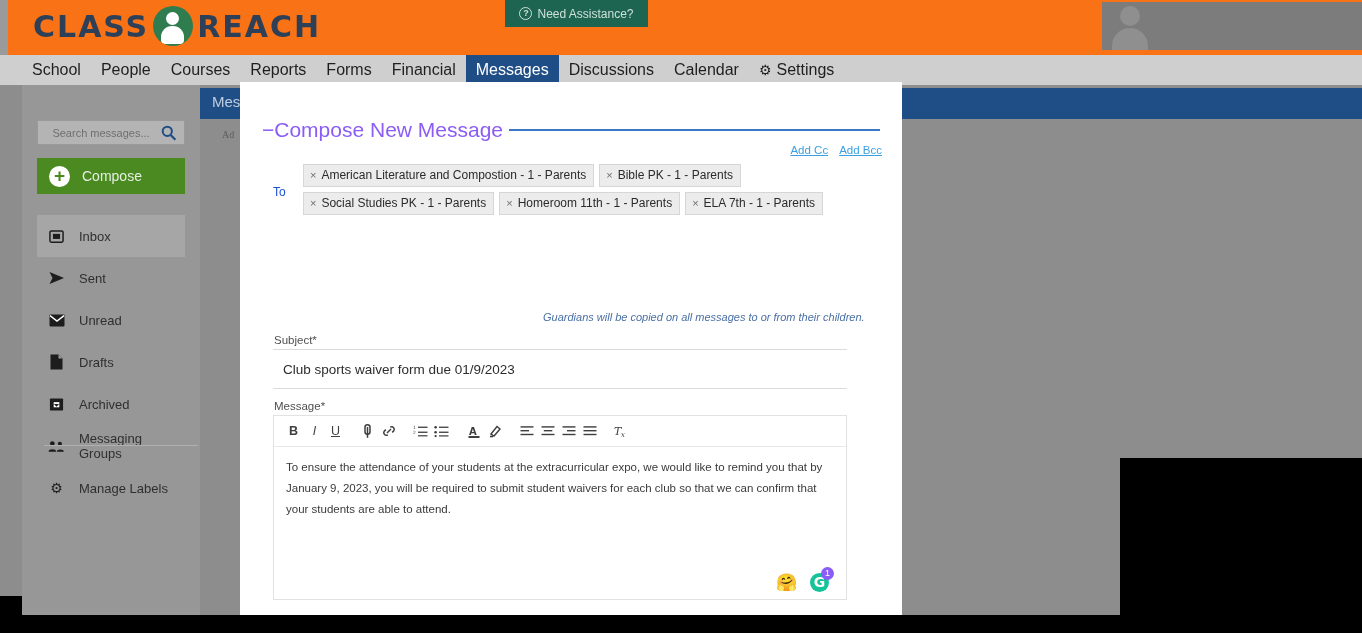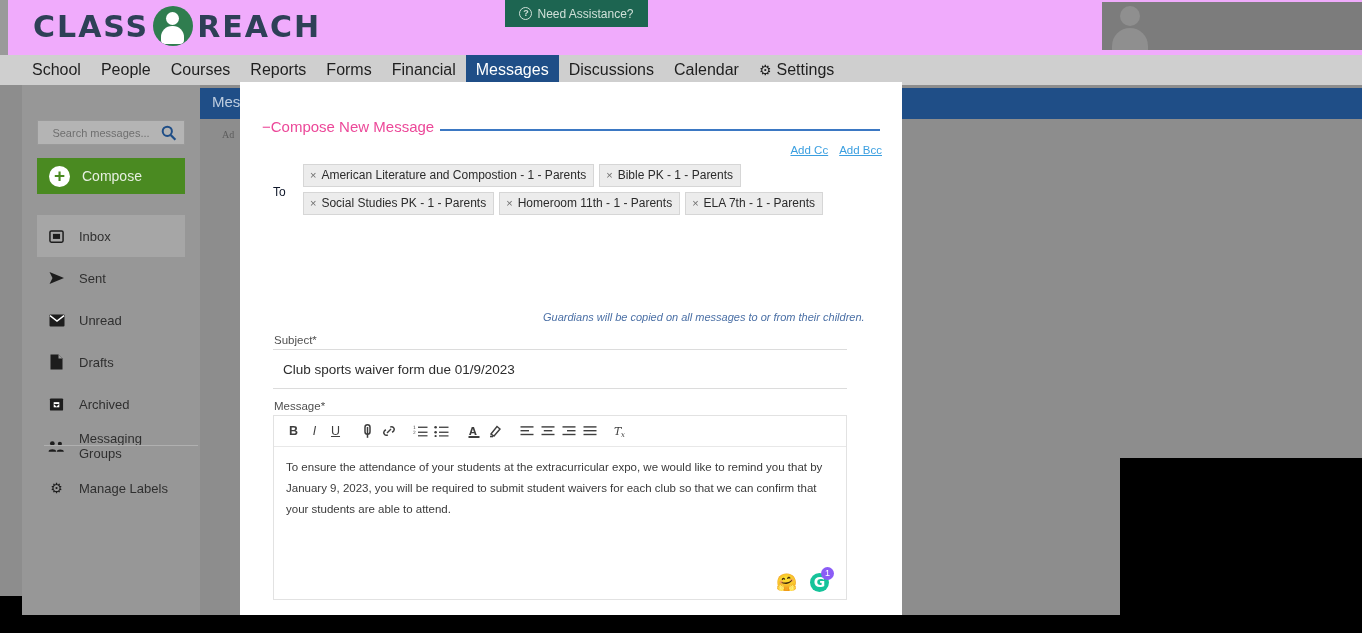--- a/index.html
+++ b/index.html
@@ -20,21 +20,21 @@
 
   
   .black-region { position: absolute; background: #000; z-index: 60; }
   #black-right  { left: 1120px; top: 458px; width: 242px; height: 175px; }
   #black-bottom { left: 0; top: 615px; width: 1362px; height: 18px; }
   #black-left   { left: 0; top: 596px; width: 22px; height: 37px; }
 
   
   #topbar {
     position: absolute; left: 0; top: 0; width: 1362px; height: 55px;
-    background: #f0abfc;
+    background: #f97316;
   }
   #topbar-edge {
     position: absolute; left: 0; top: 0; width: 8px; height: 55px;
     background: #9a9a9a;
   }
   #logo {
     position: absolute; left: 33px; top: 6px;
     font-size: 30px; letter-spacing: 2px; font-weight: bold;
     color: #2e4057; white-space: nowrap;
     display: flex; align-items: center; gap: 2px;
@@ -173,37 +173,37 @@
 
   
   #modal {
     position: absolute; left: 240px; top: 82px; width: 662px; height: 551px;
     background: #fff; z-index: 40;
   }
   #modal-inner { position: relative; width: 100%; height: 100%; }
 
   .fieldset-title {
     position: absolute; left: 22px; top: 36px;
-    font-size: 15px; color: #ec4899; background: #fff;
+    font-size: 21px; color: #8b5cf6; background: #fff;
     padding-right: 6px; z-index: 3; white-space: nowrap;
   }
   .fieldset-line {
     position: absolute; left: 22px; top: 47px; width: 618px; height: 2px;
     background: #3b78c3; z-index: 1;
   }
 
   #cc-links {
     position: absolute; right: 20px; top: 62px;
     font-size: 11.5px; display: flex; gap: 11px; z-index: 4;
   }
   #cc-links a { color: #3b9fe0; text-decoration: underline; cursor: pointer; }
 
   #to-label {
     position: absolute; left: 33px; top: 103px;
-    font-size: 12px; color: #0f172a; text-align: right;
+    font-size: 12px; color: #1d4ed8; text-align: right;
   }
   #chips {
     position: absolute; left: 63px; top: 82px; width: 560px;
   }
   .chip-row { display: flex; gap: 5px; margin-bottom: 5px; }
   .chip {
     background: #ececec; border: 1px solid #d6d6d6;
     font-size: 12px; color: #2b2b2b; padding: 3px 7px 4px 6px;
     display: flex; align-items: center; gap: 5px; cursor: default;
     white-space: nowrap; line-height: 14px;

